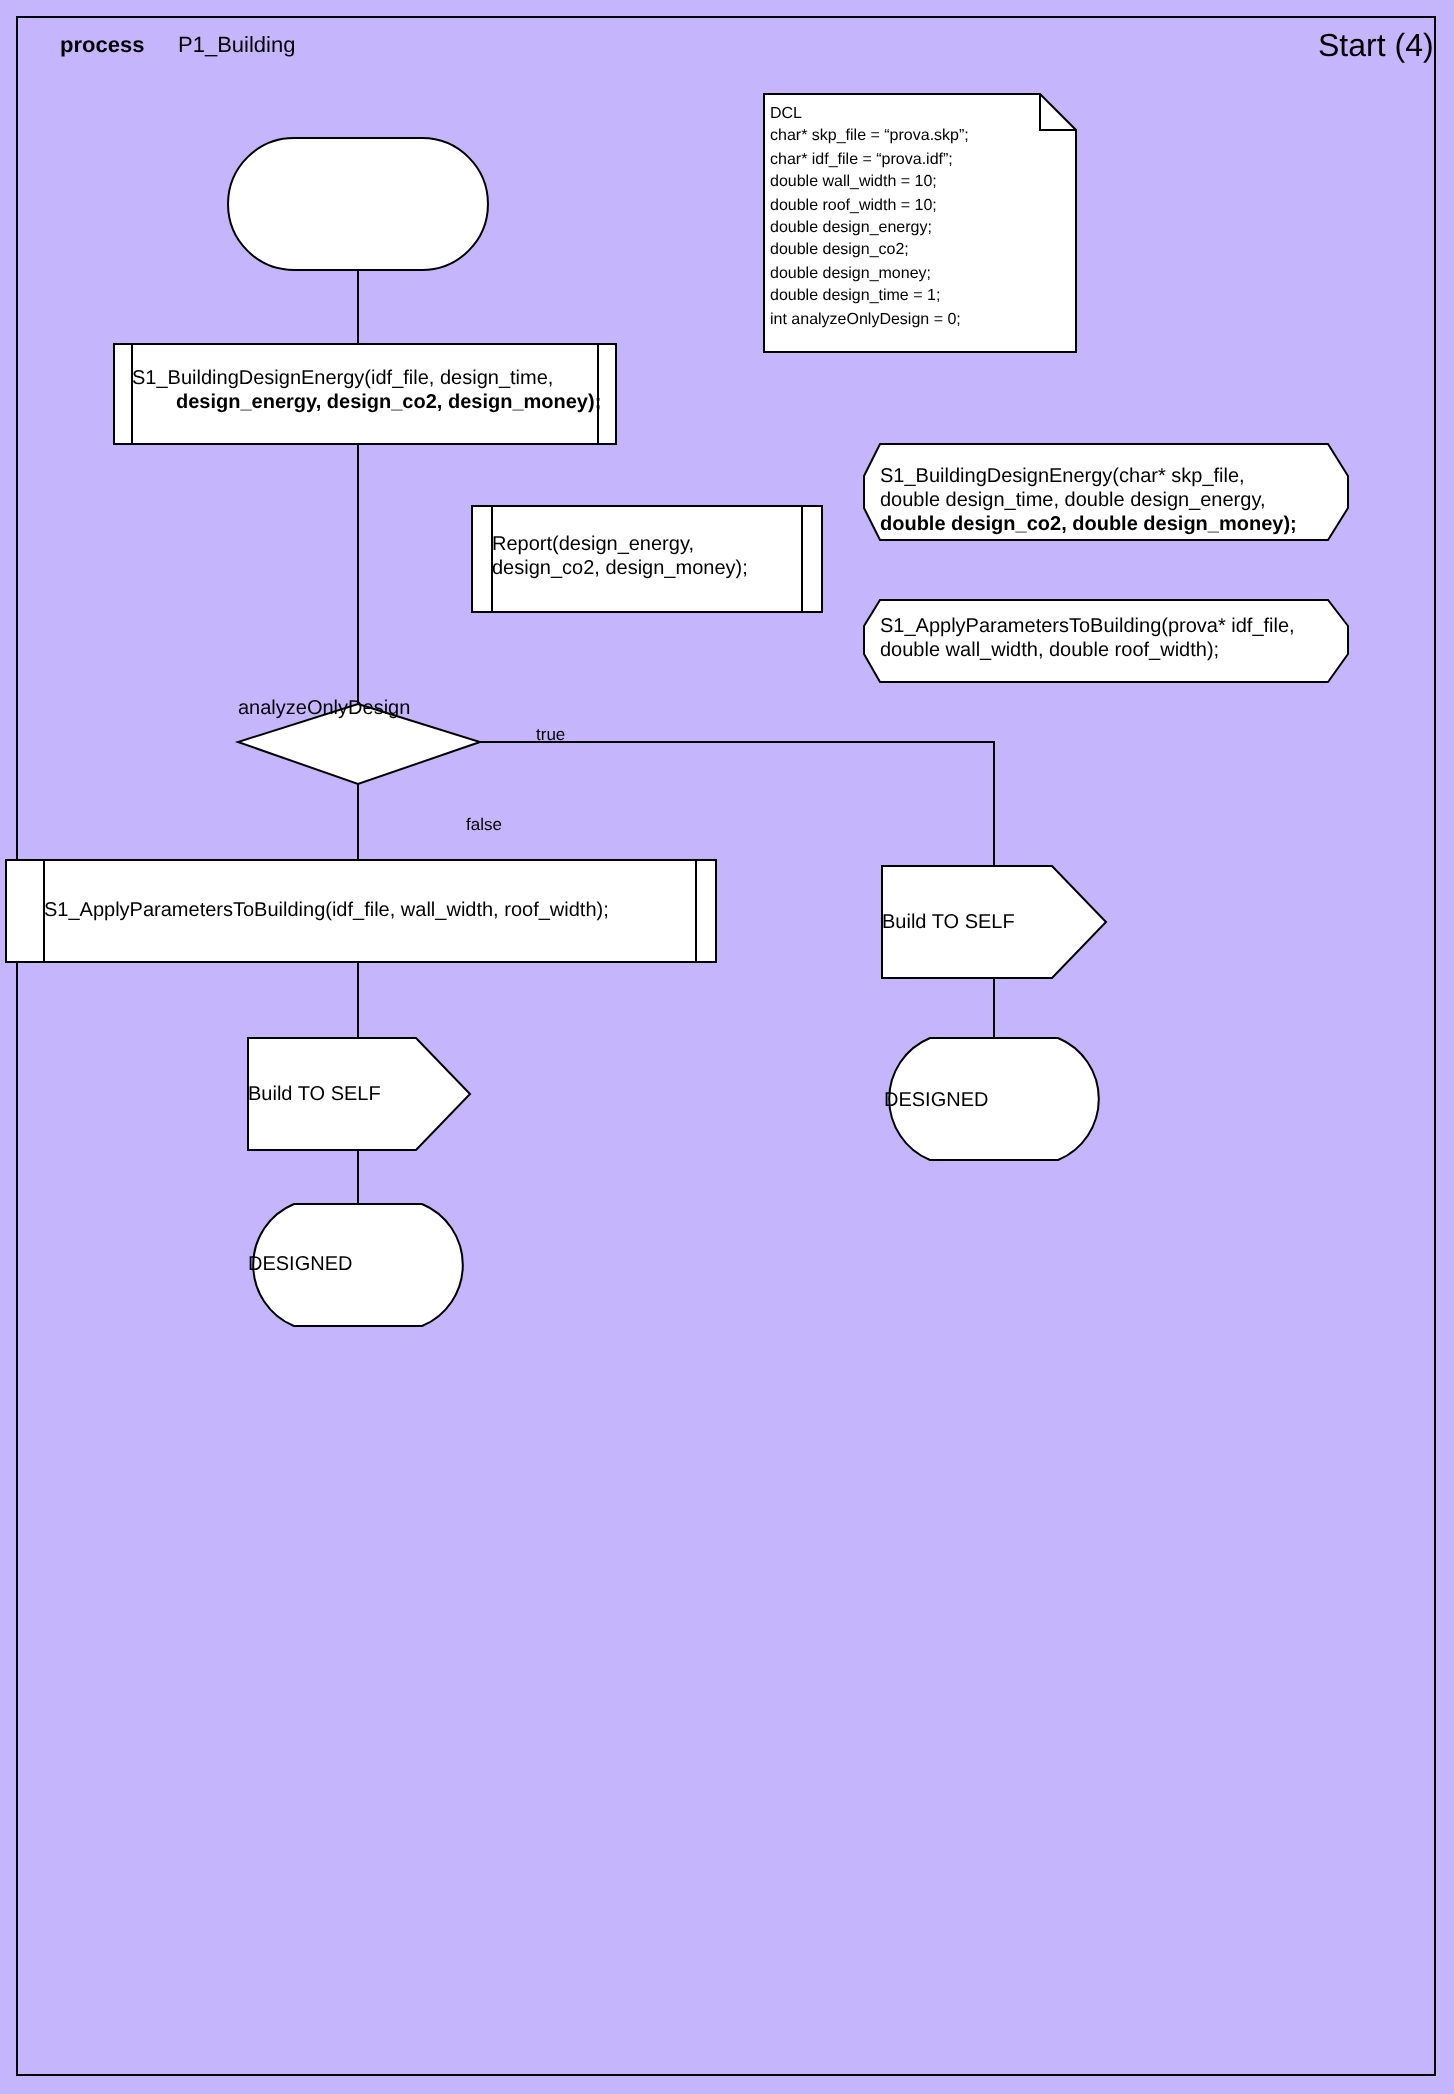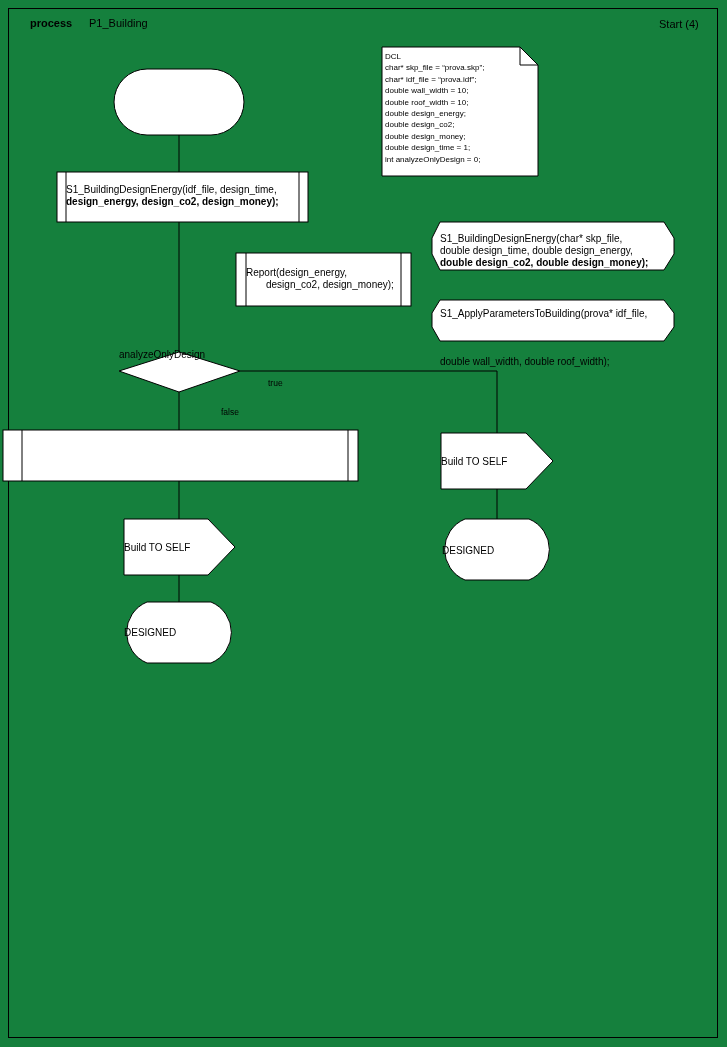--- a/index.html
+++ b/index.html
@@ -10,21 +10,21 @@
   }
   body {
     font-family: "Liberation Sans", sans-serif;
     color: #000000;
   }
   #page {
     position: relative;
     width: 727px;
     height: 1047px;
     overflow: hidden;
-    background: #15803d;
+    background: #c4b5fd;
   }
   
   #page-frame {
     position: absolute;
     left: 8px;
     top: 8px;
     width: 710px;
     height: 1030px;
     border: 1px solid #000000;
     box-sizing: border-box;
@@ -41,21 +41,21 @@
     top: 16px;
     font-weight: bold;
   }
   #hdr-name {
     left: 89px;
     top: 16px;
   }
   #hdr-start {
     left: 659px;
     top: 17px;
-    font-size: 11px;
+    font-size: 16px;
   }
 
   
   #vec {
     position: absolute;
     left: 0;
     top: 0;
     width: 727px;
     height: 1047px;
     pointer-events: none;
@@ -163,37 +163,38 @@
 char* idf_file = “prova.idf”;
 double wall_width = 10;
 double roof_width = 10;
 double design_energy;
 double design_co2;
 double design_money;
 double design_time = 1;
 int analyzeOnlyDesign = 0;</div>
 
   <div class="cblock" style="left:66px; top:184px; width:233px;">S1_BuildingDesignEnergy(idf_file, design_time,</div>
-  <div class="cblock bold" style="left:66px; top:196px; width:216px; font-weight:bold;">design_energy, design_co2, design_money);</div>
+  <div class="cblock bold" style="left:66px; top:196px; width:216px; font-weight:bold;padding-left:22px;">design_energy, design_co2, design_money);</div>
 
   <div class="cblock" style="left:246px; top:267px; width:169px;">Report(design_energy,</div>
-  <div class="cblock" style="left:246px; top:279px; width:139px;padding-left:20px;">design_co2, design_money);</div>
+  <div class="cblock" style="left:246px; top:279px; width:139px;">design_co2, design_money);</div>
 
   <div class="cblock" style="left:440px; top:233px; width:226px;">S1_BuildingDesignEnergy(char* skp_file,</div>
   <div class="cblock" style="left:440px; top:245px; width:226px;">double design_time, double design_energy,</div>
   <div class="cblock bold" style="left:440px; top:257px; width:226px; font-weight:bold;">double design_co2, double design_money);</div>
 
   <div class="cblock" style="left:440px; top:308px; width:226px;">S1_ApplyParametersToBuilding(prova* idf_file,</div>
-  <div class="cblock" style="left:440px; top:320px; width:226px;margin-top:36px;">double wall_width, double roof_width);</div>
+  <div class="cblock" style="left:440px; top:320px; width:226px;">double wall_width, double roof_width);</div>
 
   <div class="cblock" style="left:119px; top:349px; width:121px;">analyzeOnlyDesign</div>
 
-  <div class="edge-lbl" style="left:268px; top:362px;margin-top:16px;">true</div>
-  <div class="edge-lbl" style="left:188px; top:407px;padding-left:33px;">false</div>
-
+  <div class="edge-lbl" style="left:268px; top:362px;">true</div>
+  <div class="edge-lbl" style="left:200px; top:407px;padding-left:33px;">false</div>
+
+  <div class="cblock" style="left:22px; top:450px; width:326px;">S1_ApplyParametersToBuilding(idf_file, wall_width, roof_width);</div>
 
   <div class="cblock" style="left:124px; top:542px; width:100px;">Build TO SELF</div>
 
   <div class="cblock" style="left:124px; top:627px; width:111px;">DESIGNED</div>
 
   <div class="cblock" style="left:441px; top:456px; width:100px;">Build TO SELF</div>
 
   <div class="cblock" style="left:442px; top:545px; width:111px;">DESIGNED</div>
 
 </div>

